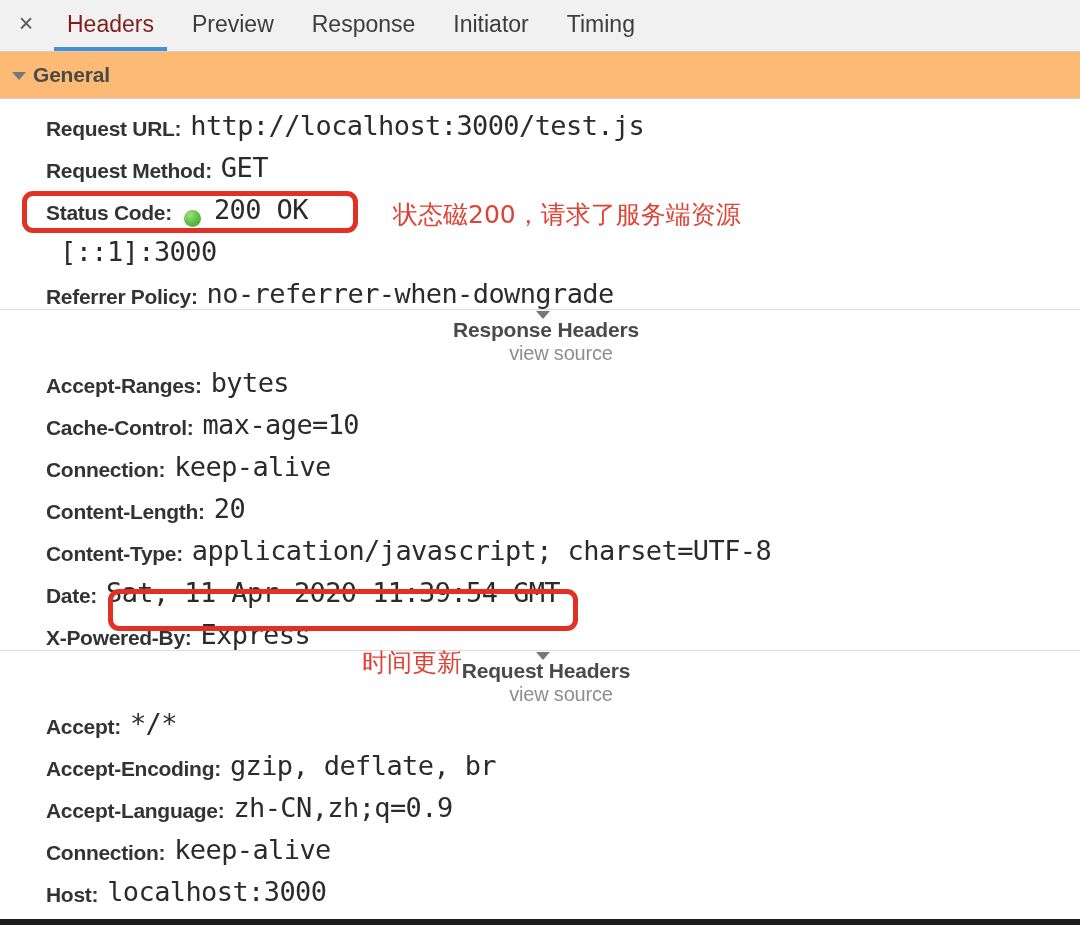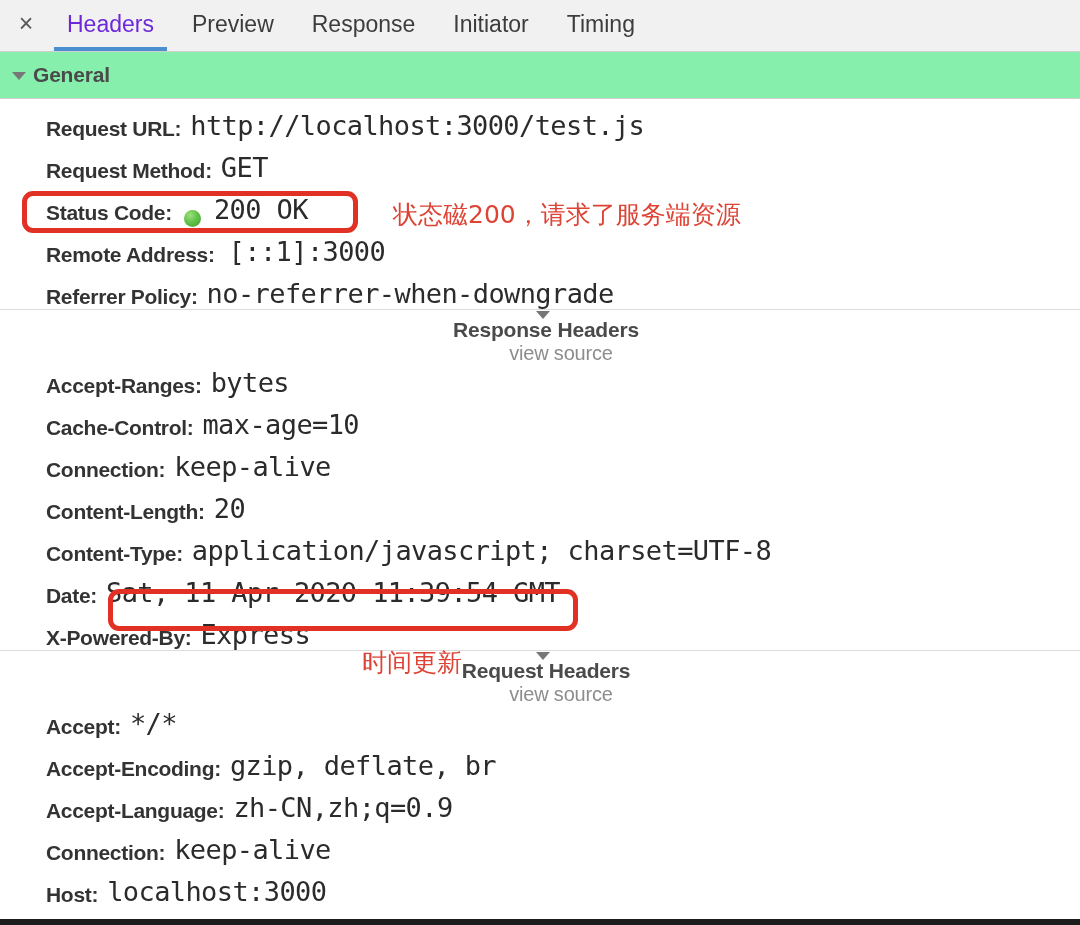--- a/index.html
+++ b/index.html
@@ -47,21 +47,21 @@
     align-items: center;
     padding: 0 19px;
     font-size: 23px;
     color: #3c3c3c;
     cursor: pointer;
     position: relative;
     white-space: nowrap;
     padding-bottom: 3px;
   }
   .tab.active {
-    color: #6d28d9;
+    color: #7f1d1d;
   }
   .tab.active::after {
     content: "";
     position: absolute;
     left: 6px;
     right: 6px;
     bottom: 0;
     height: 4px;
     background: #4a8fd0;
   }
@@ -71,21 +71,21 @@
     display: flex;
     align-items: center;
     height: 47px;
     padding-left: 12px;
     font-size: 21px;
     font-weight: bold;
     color: #4a4a4a;
     letter-spacing: -0.2px;
   }
   .section-head.shaded {
-    background: #86efac;
+    background: #fdba74;
     border-bottom: 1px solid #d0d0d0;
   }
   .section-head.plain {
     background: #ffffff;
     border-top: 1px solid #dcdcdc;
     flex-direction: column;
   }
   .caret {
     display: inline-block;
     width: 0; height: 0;
@@ -202,21 +202,20 @@
     <div class="hrow">
       <span class="hname">Request Method:</span>
       <span class="hval">GET</span>
     </div>
     <div class="hrow">
       <span class="hname">Status Code:</span>
       <span class="status-dot"></span>
       <span class="hval">200 OK</span>
     </div>
     <div class="hrow">
-      <span class="hname">Remote Address:</span>
       <span class="hval gap2">[::1]:3000</span>
     </div>
     <div class="hrow">
       <span class="hname">Referrer Policy:</span>
       <span class="hval">no-referrer-when-downgrade</span>
     </div>
   </div>
 
   <div class="section-head plain">
     <span class="caret"></span>

